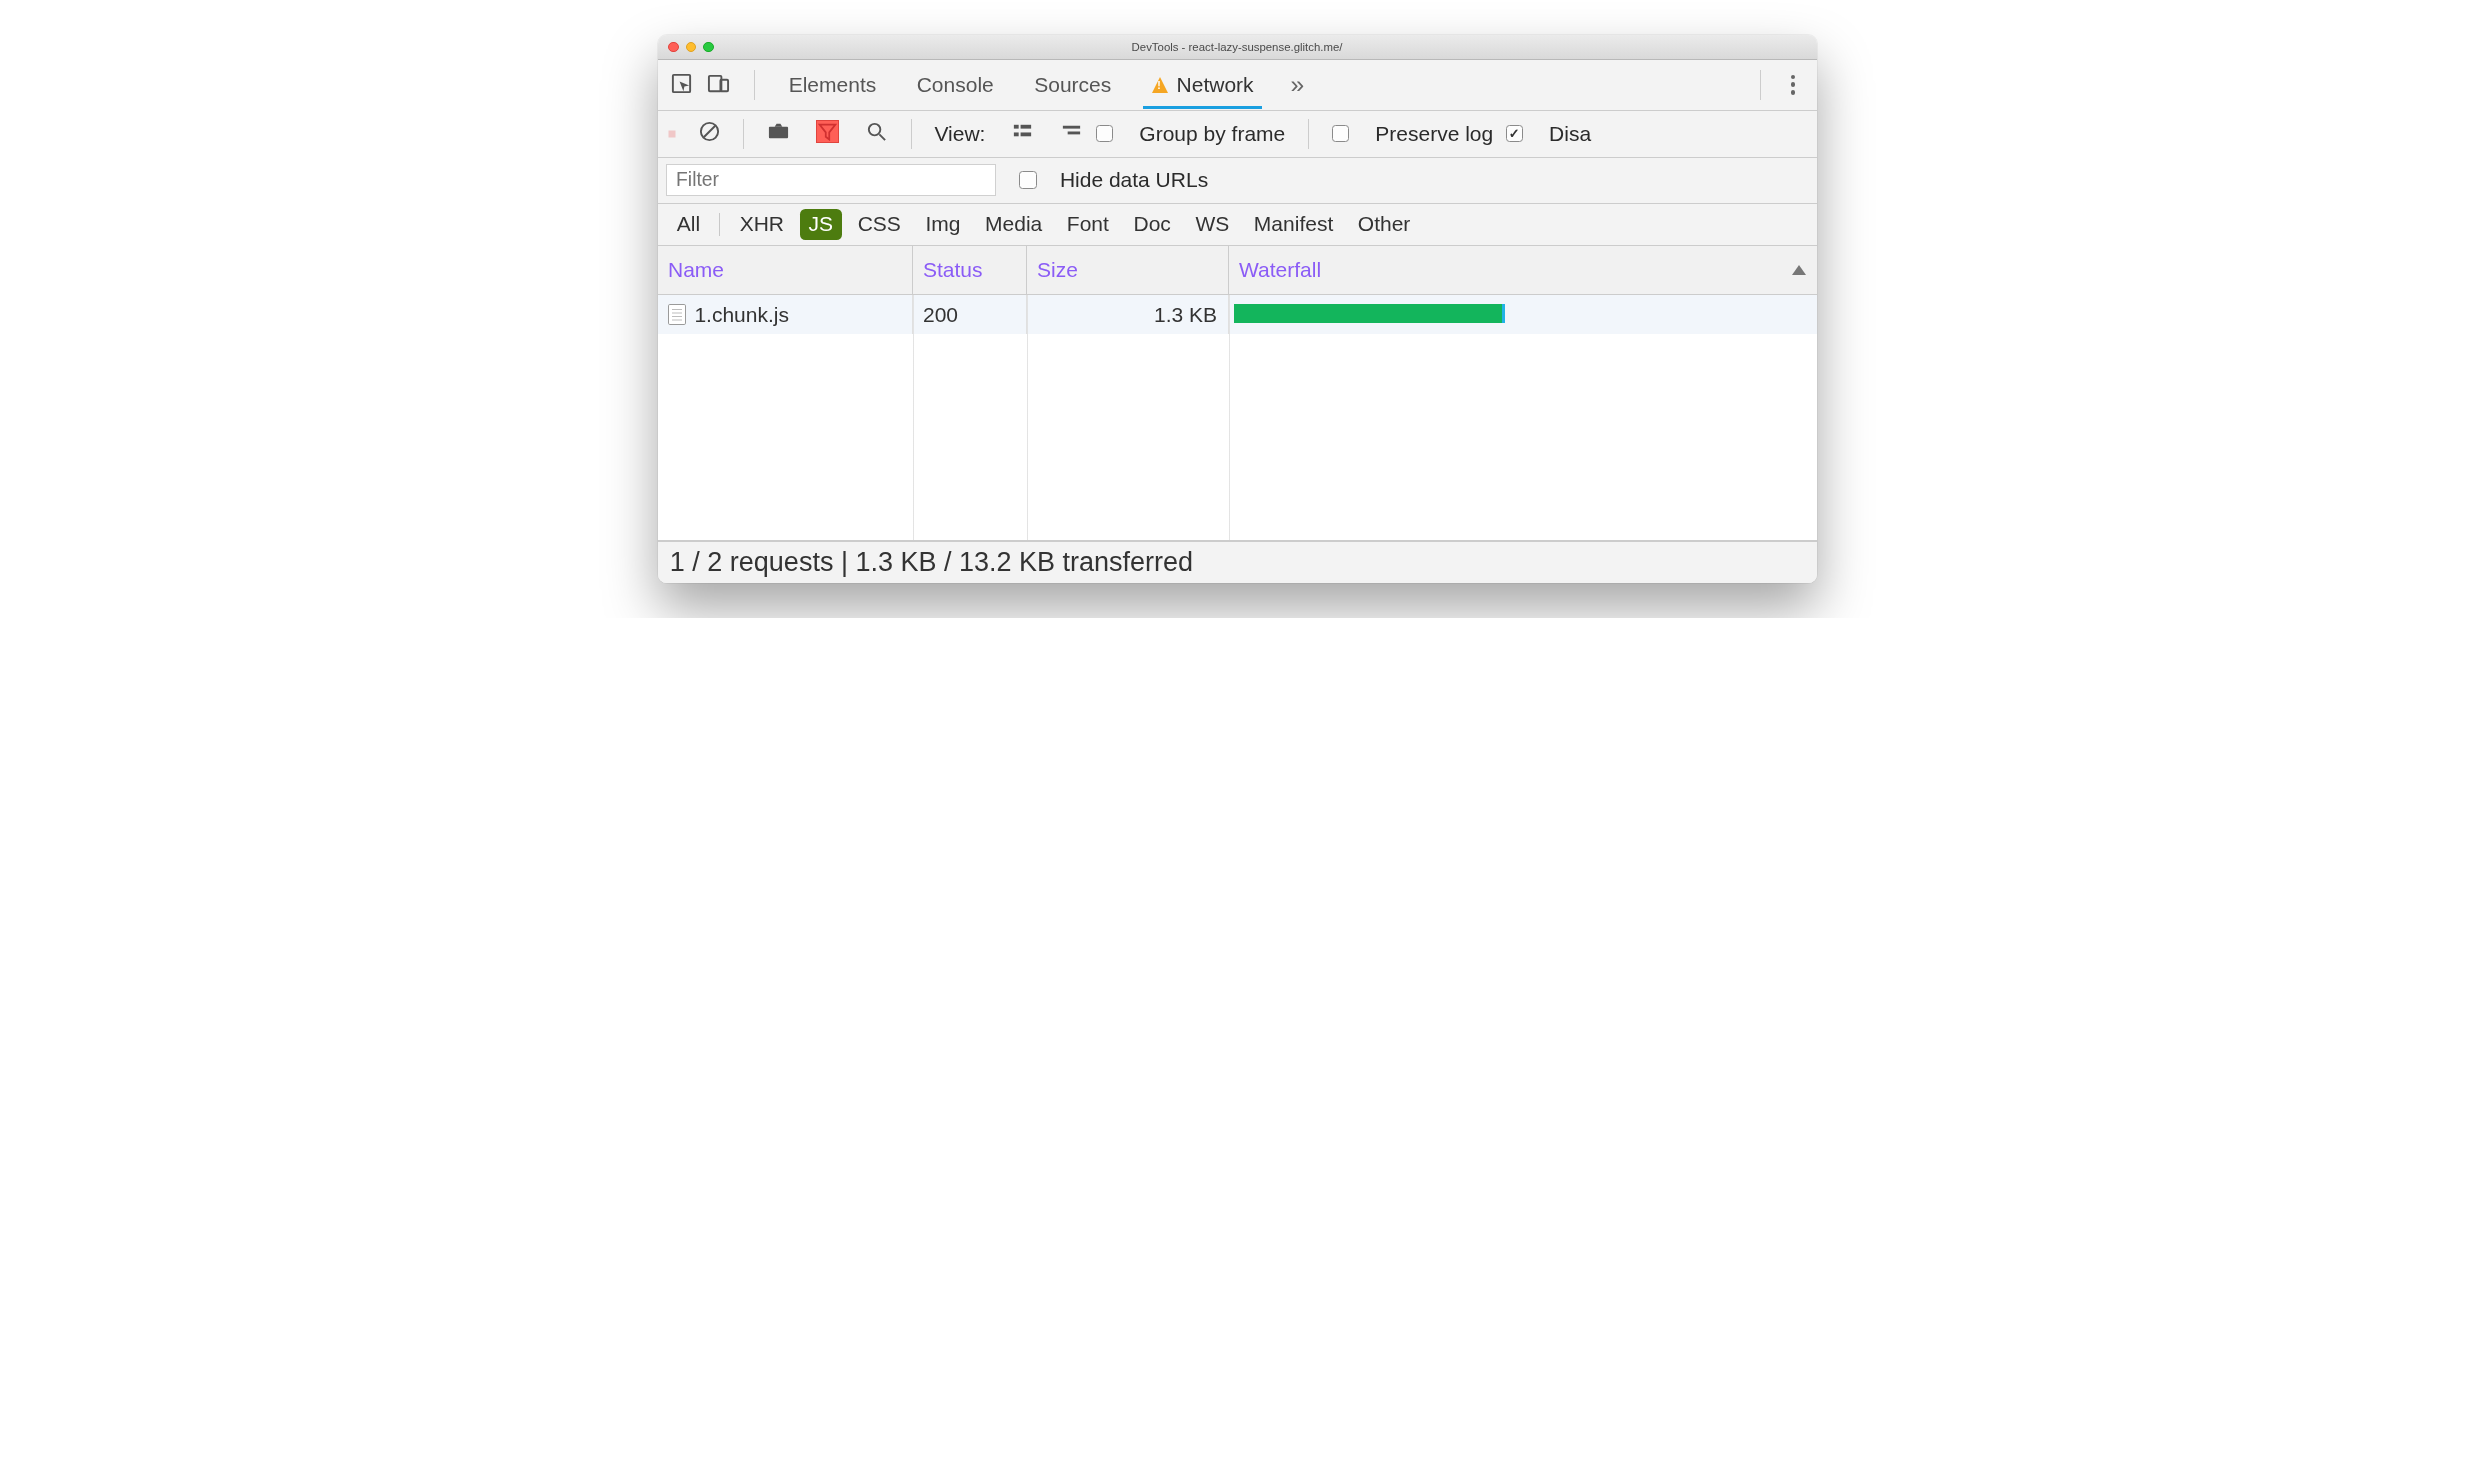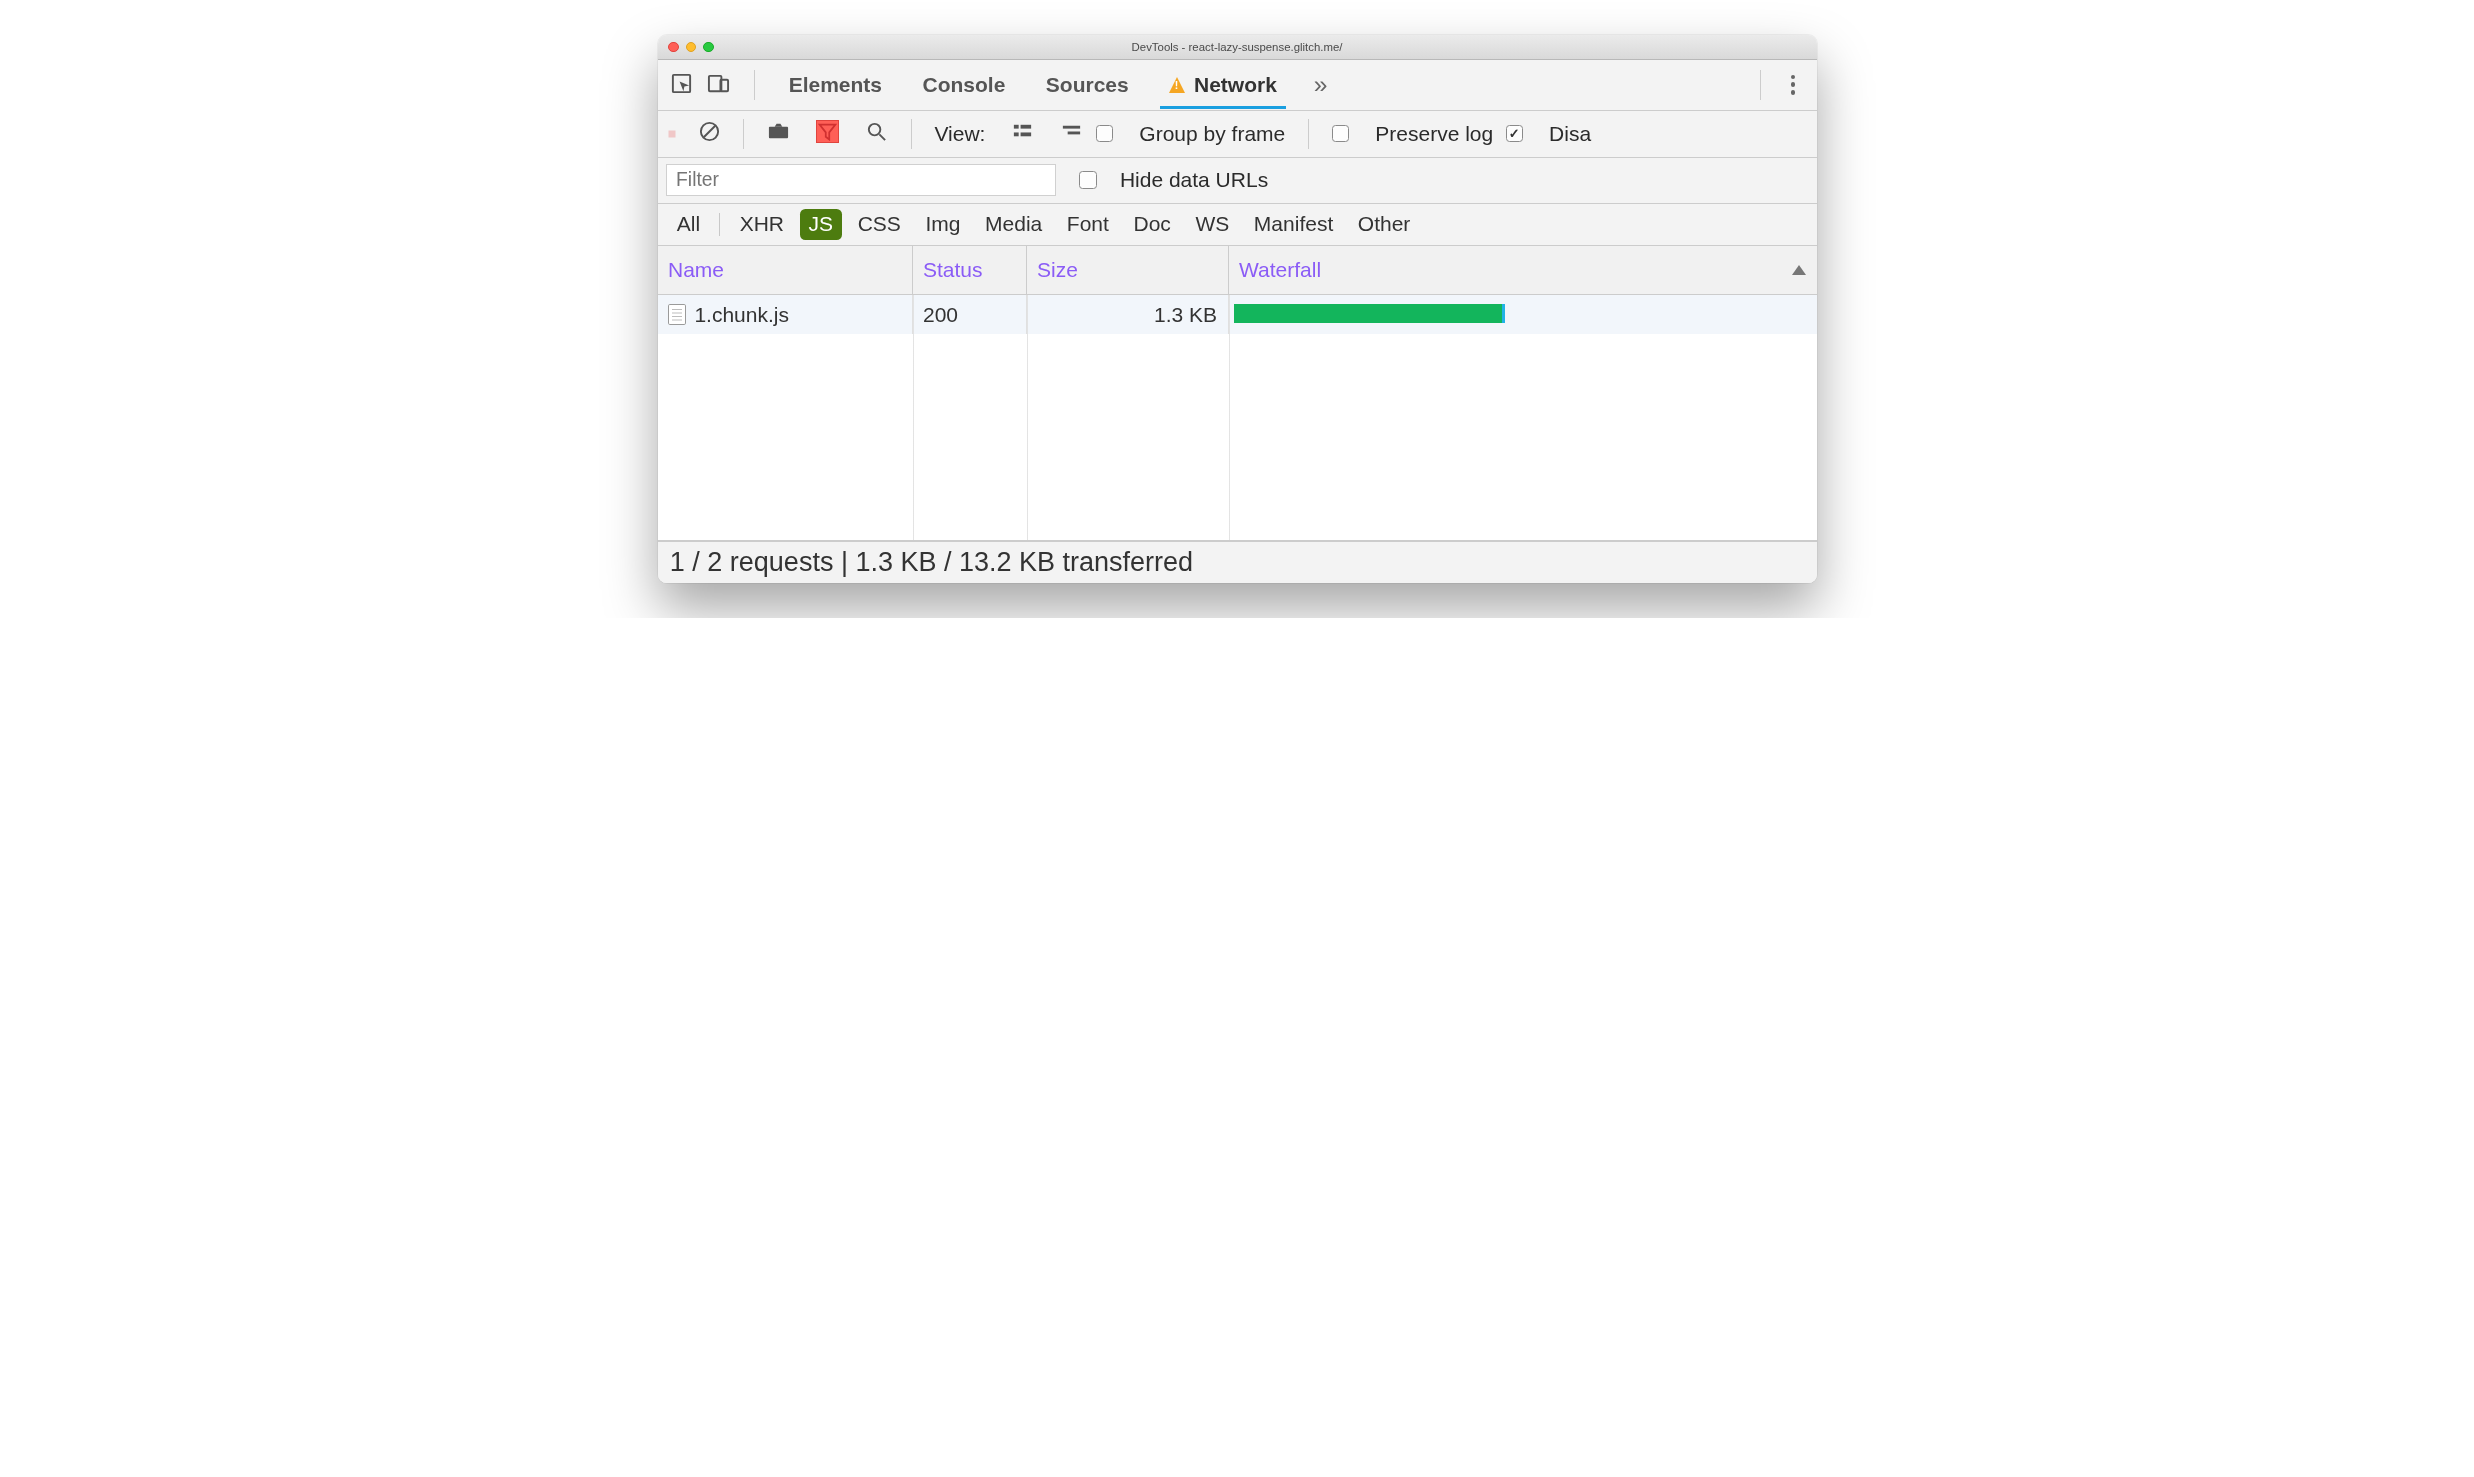--- a/index.html
+++ b/index.html
@@ -51,21 +51,20 @@
   }
   .device-icons { display:flex; align-items:center; gap:14px; padding-right:8.8px; }
   .vsep { width:0.9px; height:30px; background:#ccc; margin:0 10.5px; }
   .tab {
     font-size: 21px;
     color:#555;
     padding: 12.3px 17.6px 10.5px;
     cursor:pointer;
     display:flex; align-items:center; gap:7px;
     position:relative;
-    font-weight:bold;
   }
   .tab.active { color:#333; }
   .tab.active::after {
     content:""; position:absolute; left:8.8px; right:8.8px; bottom:-0.9px;
     height:2.6px; background:#1a9fe0;
   }
   .more-tabs { font-size:24.6px; color:#666; padding:0 14px; cursor:pointer; }
   .kebab { margin-left:auto; display:flex; align-items:center; gap:8.8px; }
   .kebab .vsep { margin:0 12.3px 0 0; }
   .kebab-dots { display:flex; flex-direction:column; gap:3.5px; padding:5.3px 8.8px; cursor:pointer;}
@@ -97,21 +96,21 @@
   .filter-row {
     display:flex; align-items:center;
     height:46px;
     background:#f3f3f3;
     border-bottom:0.9px solid #ccc;
     padding:0 8.8px;
     gap:23px;
     font-size:21px;
   }
   .filter-input {
-    width:390px; height:32px; background:#fff; border:0.9px solid #d0d0d0;
+    width:330px; height:32px; background:#fff; border:0.9px solid #d0d0d0;
     padding:0 8.8px; font-size:19.3px; color:#888;
   }
 
   
   .types-row {
     display:flex; align-items:center;
     height:42px;
     background:#f3f3f3;
     border-bottom:0.9px solid #ccc;
     padding:0 10.5px;

